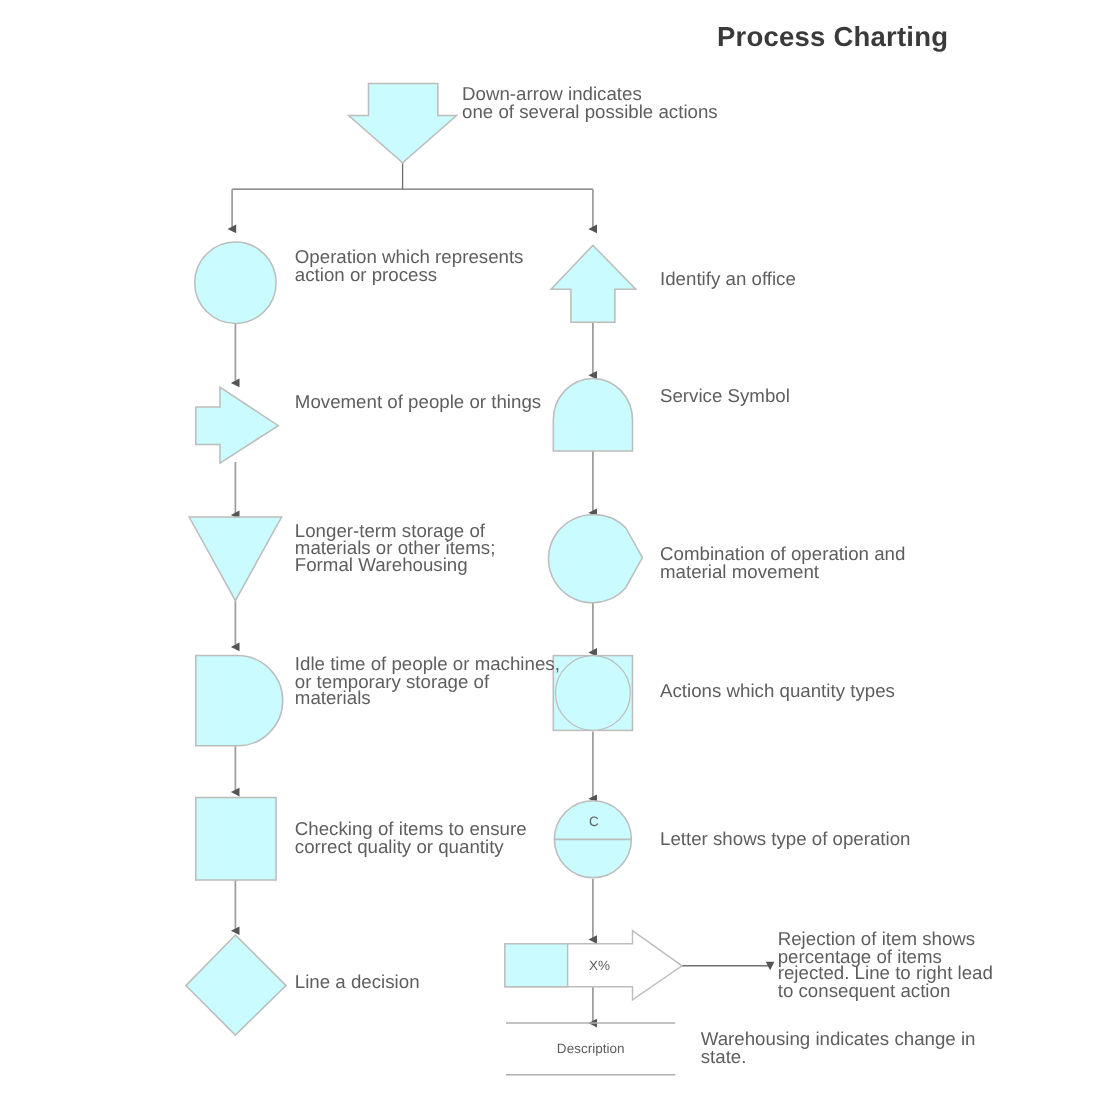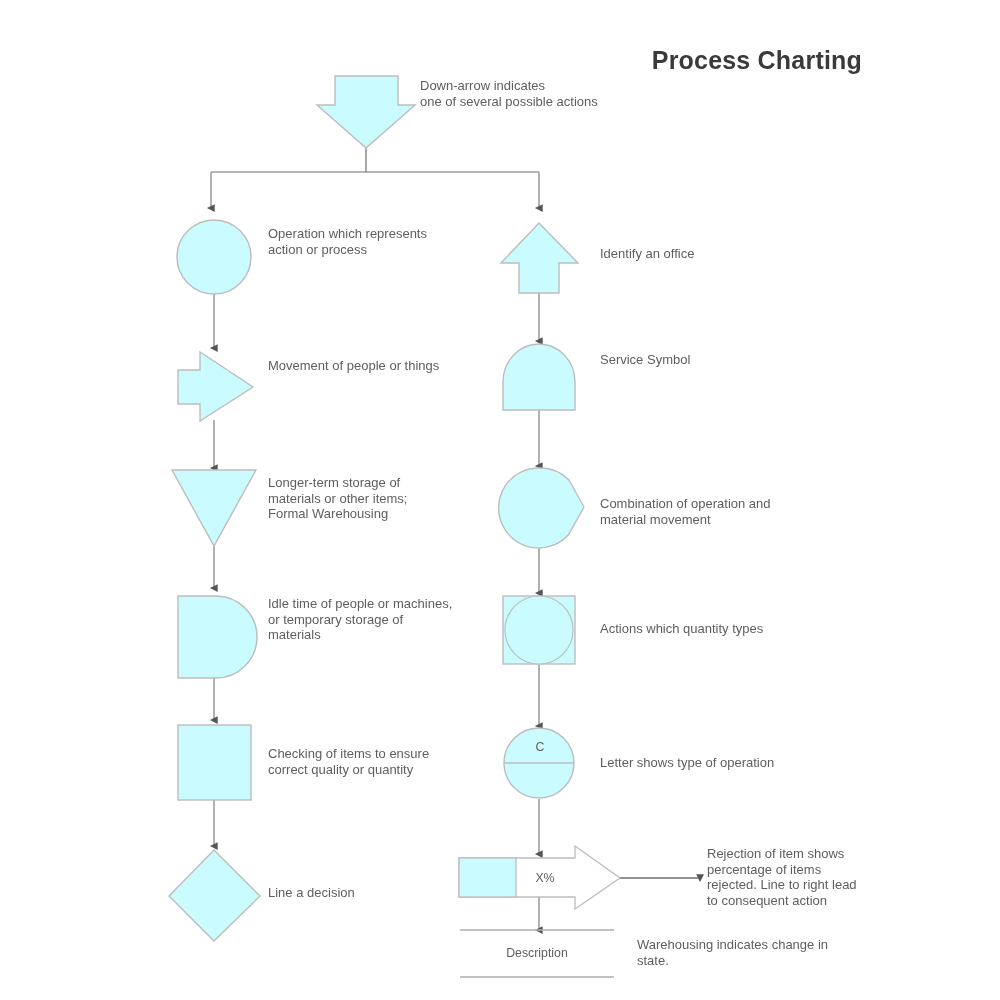--- a/index.html
+++ b/index.html
@@ -22,25 +22,24 @@
   }
   .page-title {
     position: absolute;
     right: 138px;
     top: 20px;
     font-size: 25px;
     font-weight: bold;
     color: #3a3a3a;
     letter-spacing: 0.2px;
     white-space: nowrap;
-    margin-top: 26px;
   }
   .caption {
     position: absolute;
-    font-size: 13px;
+    font-size: 17px;
     line-height: 15.6px;
     color: #5e5e5e;
     white-space: pre-line;
   }
   .shape-label {
     position: absolute;
     font-size: 12.3px;
     color: #5e5e5e;
     text-align: center;
     white-space: nowrap;

